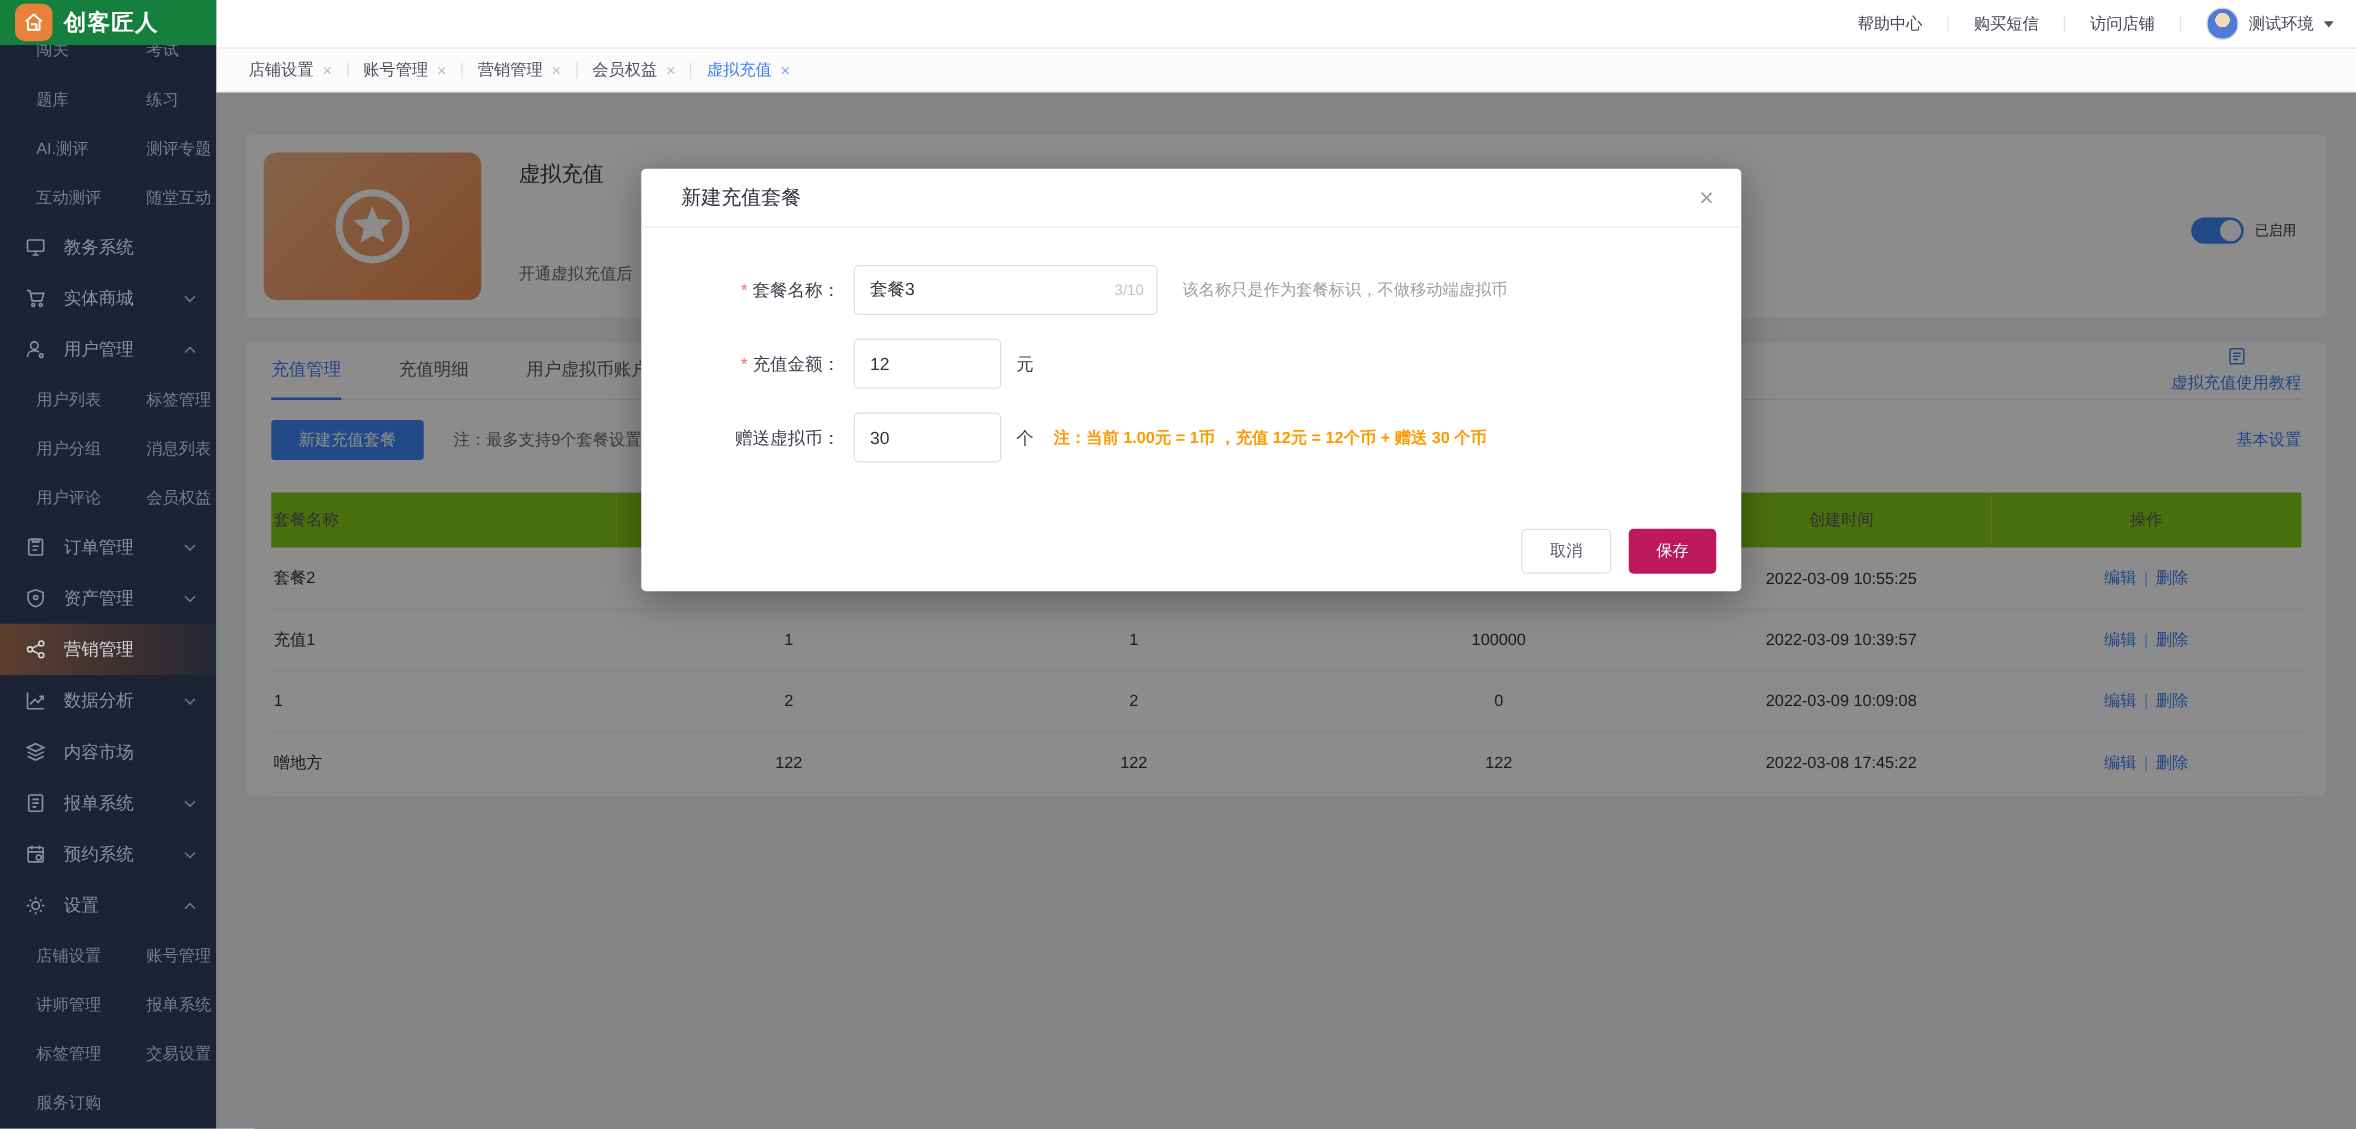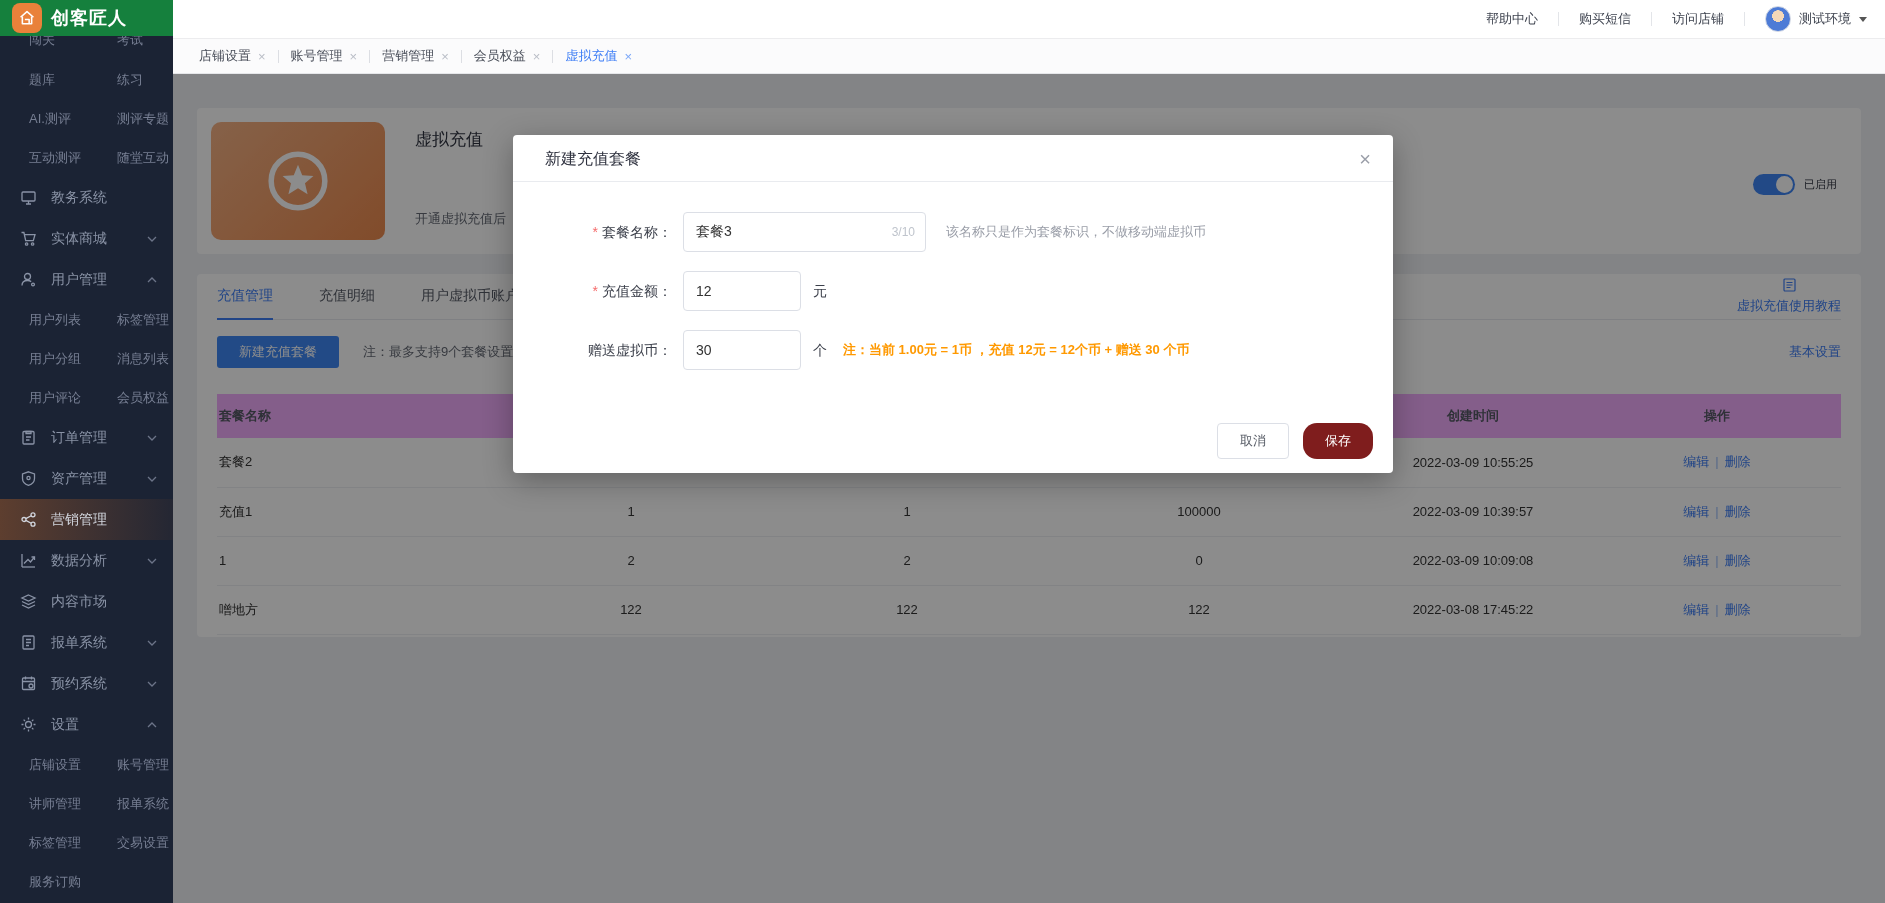--- a/index.html
+++ b/index.html
@@ -51,42 +51,42 @@
   .main-card { background:#fff; border-radius:4px; margin-top:20px; padding:0 20px 2px; }
   .card-tabs { height:46px; border-bottom:1px solid #e8eaee; display:flex; align-items:stretch; gap:46px; }
   .c-tab { display:flex; align-items:center; font-size:14px; color:#565b66; cursor:pointer; border-bottom:2px solid transparent; margin-bottom:-1px; }
   .c-tab.active { color:#3e7ef5; border-bottom-color:#3e7ef5; }
   .tutorial { margin-left:auto; align-self:center; display:flex; align-items:center; gap:5px; color:#3e7ef5; font-size:13px; cursor:pointer;flex-direction:column; }
   .action-row { display:flex; align-items:center; padding:16px 0 26px; }
   .btn-primary { background:#3e87f5; color:#fff; border:none; font-size:13px; height:32px; padding:0 22px; border-radius:3px; cursor:pointer; font-family:inherit; }
   .action-note { margin-left:24px; font-size:13px; color:#666b76; }
   .basic-link { margin-left:auto; color:#3e7ef5; font-size:13px; cursor:pointer; }
   table.pkg { width:100%; border-collapse:collapse; font-size:13px; table-layout:fixed; }
-  table.pkg th { background:#f0abfc; height:44px; font-weight:bold; color:#555a64; text-align:center; }
+  table.pkg th { background:#84cc16; height:44px; font-weight:normal; color:#555a64; text-align:center; }
   table.pkg td { height:49px; border-bottom:1px solid #edeff3; color:#333; text-align:center; }
   table.pkg th.c-name, table.pkg td.c-name { text-align:left; padding-left:2px; }
   table.pkg td.c-ops a { color:#3e7ef5; text-decoration:none; cursor:pointer; }
   table.pkg td.c-ops .sep { color:#9cbdf8; margin:0 6px; }
   
   .overlay { position:absolute; left:173px; top:74px; right:0; bottom:0; background:rgba(0,0,0,.45); z-index:40; }
   .modal { position:absolute; left:513px; top:135px; width:880px; height:338px; background:#fff; border-radius:4px; box-shadow:0 8px 30px rgba(0,0,0,.3); z-index:60; }
   .modal-head { position:relative; height:47px; border-bottom:1px solid #e9ebef; }
   .modal-title { position:absolute; left:32px; top:0; line-height:47px; font-size:16px; color:#303340; }
   .modal-close { position:absolute; right:18px; top:10px; font-size:20px; color:#9a9ea8; cursor:pointer; line-height:1; padding:4px; }
   .m-label { position:absolute; left:0; width:159px; text-align:right; line-height:40px; font-size:14px; color:#3b3f4a; }
   .req { color:#f56c6c; margin-right:4px; }
   .m-input { position:absolute; height:40px; border:1px solid #dcdfe6; border-radius:4px; background:#fff; }
   .m-input input { width:100%; height:100%; border:none; outline:none; padding:0 12px; font-size:14px; color:#333; font-family:inherit; background:transparent; }
   .m-input .counter { position:absolute; right:10px; top:0; line-height:38px; font-size:12px; color:#bfc4cc; }
   .m-suffix { position:absolute; left:300px; line-height:40px; font-size:14px; color:#3b3f4a; }
   .m-hint { position:absolute; left:433px; line-height:40px; font-size:13px; color:#9a9ea8; white-space:nowrap; }
   .m-note { position:absolute; left:330px; line-height:40px; font-size:13px; color:#ff9900; font-weight:bold; white-space:nowrap; }
   .modal-footer { position:absolute; right:20px; top:288px; display:flex; gap:14px; }
   .btn-cancel { height:36px; padding:0 22px; background:#fff; border:1px solid #dcdfe6; border-radius:4px; font-size:13px; color:#555a64; cursor:pointer; font-family:inherit; }
-  .btn-save { height:36px; padding:0 22px; background:#7f1d1d; border:none; border-radius:14px; font-size:13px; color:#fff; cursor:pointer; font-family:inherit; }
+  .btn-save { height:36px; padding:0 22px; background:#be185d; border:none; border-radius:4px; font-size:13px; color:#fff; cursor:pointer; font-family:inherit; }
   svg { display:block; }
 </style>
 </head>
 <body>
 
 <div class="sidebar">
   <div class="side-menu">
     <div class="sub-row clipped">
       <span class="l">闯关</span>
       <span>考试</span>

